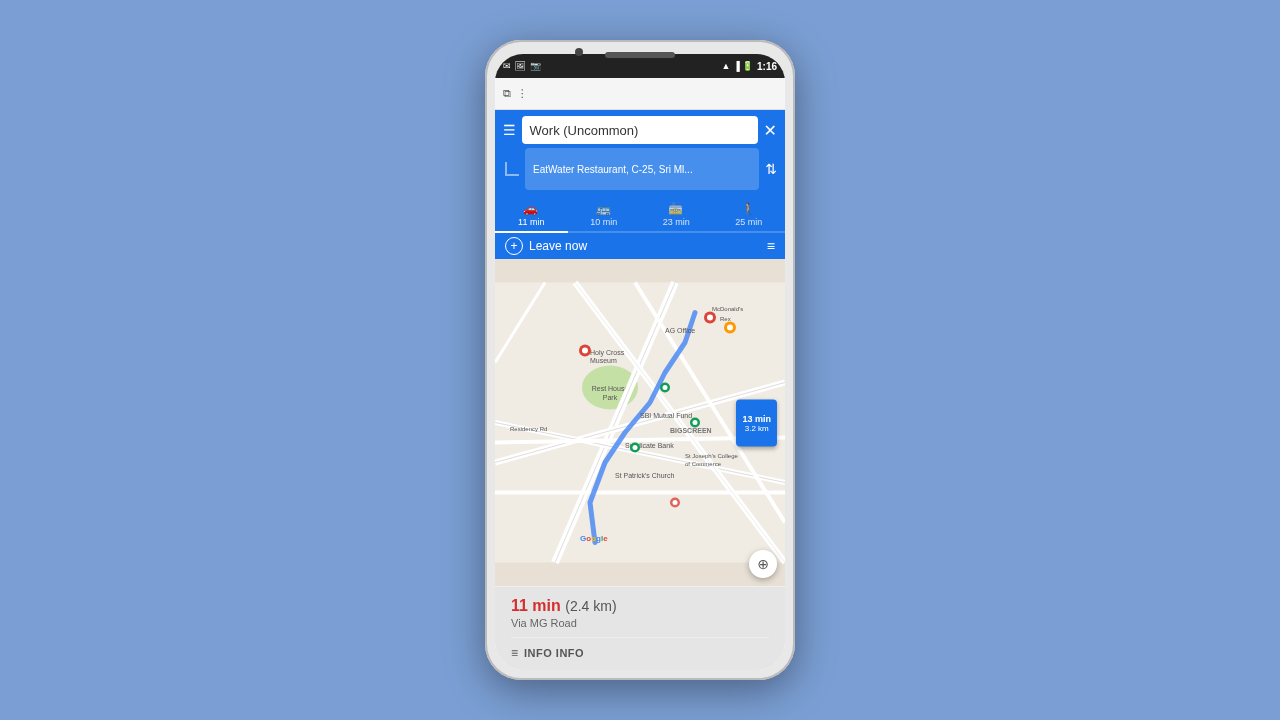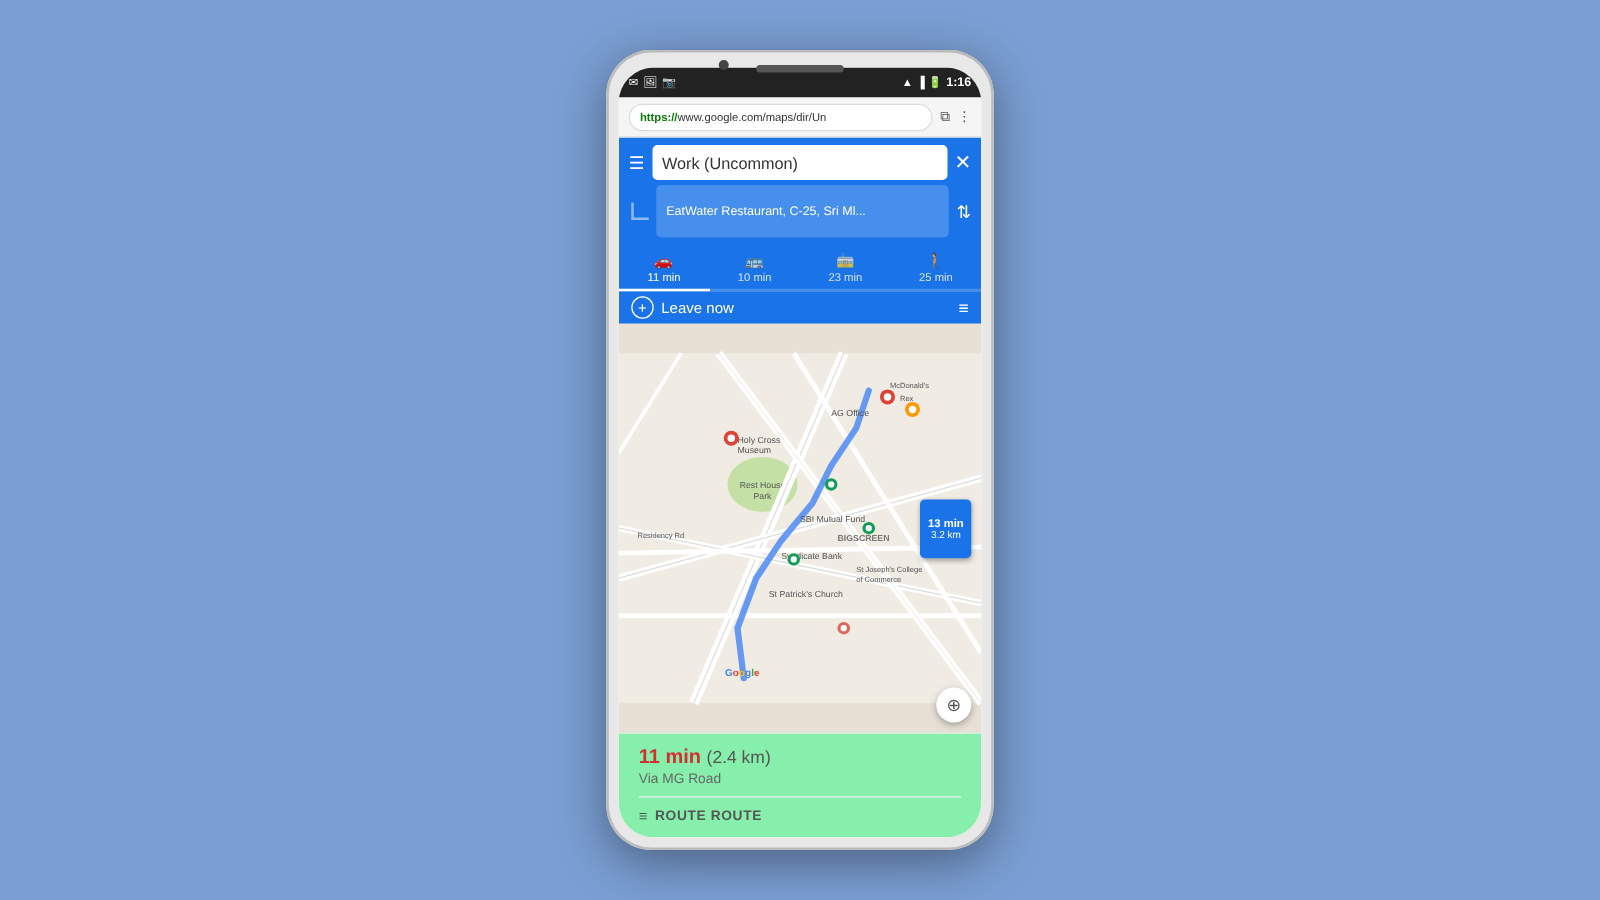--- a/index.html
+++ b/index.html
@@ -275,21 +275,21 @@
       border-radius: 50%;
       display: flex;
       align-items: center;
       justify-content: center;
       box-shadow: 0 2px 6px rgba(0,0,0,0.3);
       cursor: pointer;
       font-size: 14px;
     }
     
     .bottom-panel {
-      background: #86efac;
+      background: #e5e5e5;
       padding: 10px 16px;
       border-top: 1px solid #eee;
       flex-shrink: 0;
     }
     .route-time {
       font-size: 16px;
       font-weight: bold;
     }
     .route-time-red {
       color: #d32f2f;
@@ -340,24 +340,20 @@
       </div>
       <div class="status-right">
         <span style="font-size:9px;">▲</span>
         <span style="font-size:9px;">▐</span>
         <span style="font-size:9px;">🔋</span>
         <span style="font-size:10px; font-weight:bold;">1:16</span>
       </div>
     </div>
 
     <div class="browser-bar">
-      <div class="url-bar">
-        <span class="url-https">https://</span>
-        <span>www.google.com/maps/dir/Un</span>
-      </div>
       <span class="browser-icon">⧉</span>
       <span class="browser-icon">⋮</span>
     </div>
 
     <div class="maps-container">
 
       <div class="search-header">
         <div class="search-row1">
           <span class="hamburger-icon">☰</span>
           <div class="search-input-box">
@@ -489,19 +485,19 @@
       </div>
 
       <div class="bottom-panel">
         <div>
           <span class="route-time route-time-red">11 min</span>
           <span class="route-time route-time-gray">(2.4 km)</span>
           <div class="route-via">Via MG Road</div>
         </div>
         <div class="route-info-bar">
           <span class="route-info-icon">≡</span>
-          <span class="route-info-label">ROUTE ROUTE</span>
+          <span class="route-info-label">INFO INFO</span>
         </div>
       </div>
 
     </div>
   </div>
 </div>
 
 </body></html>

